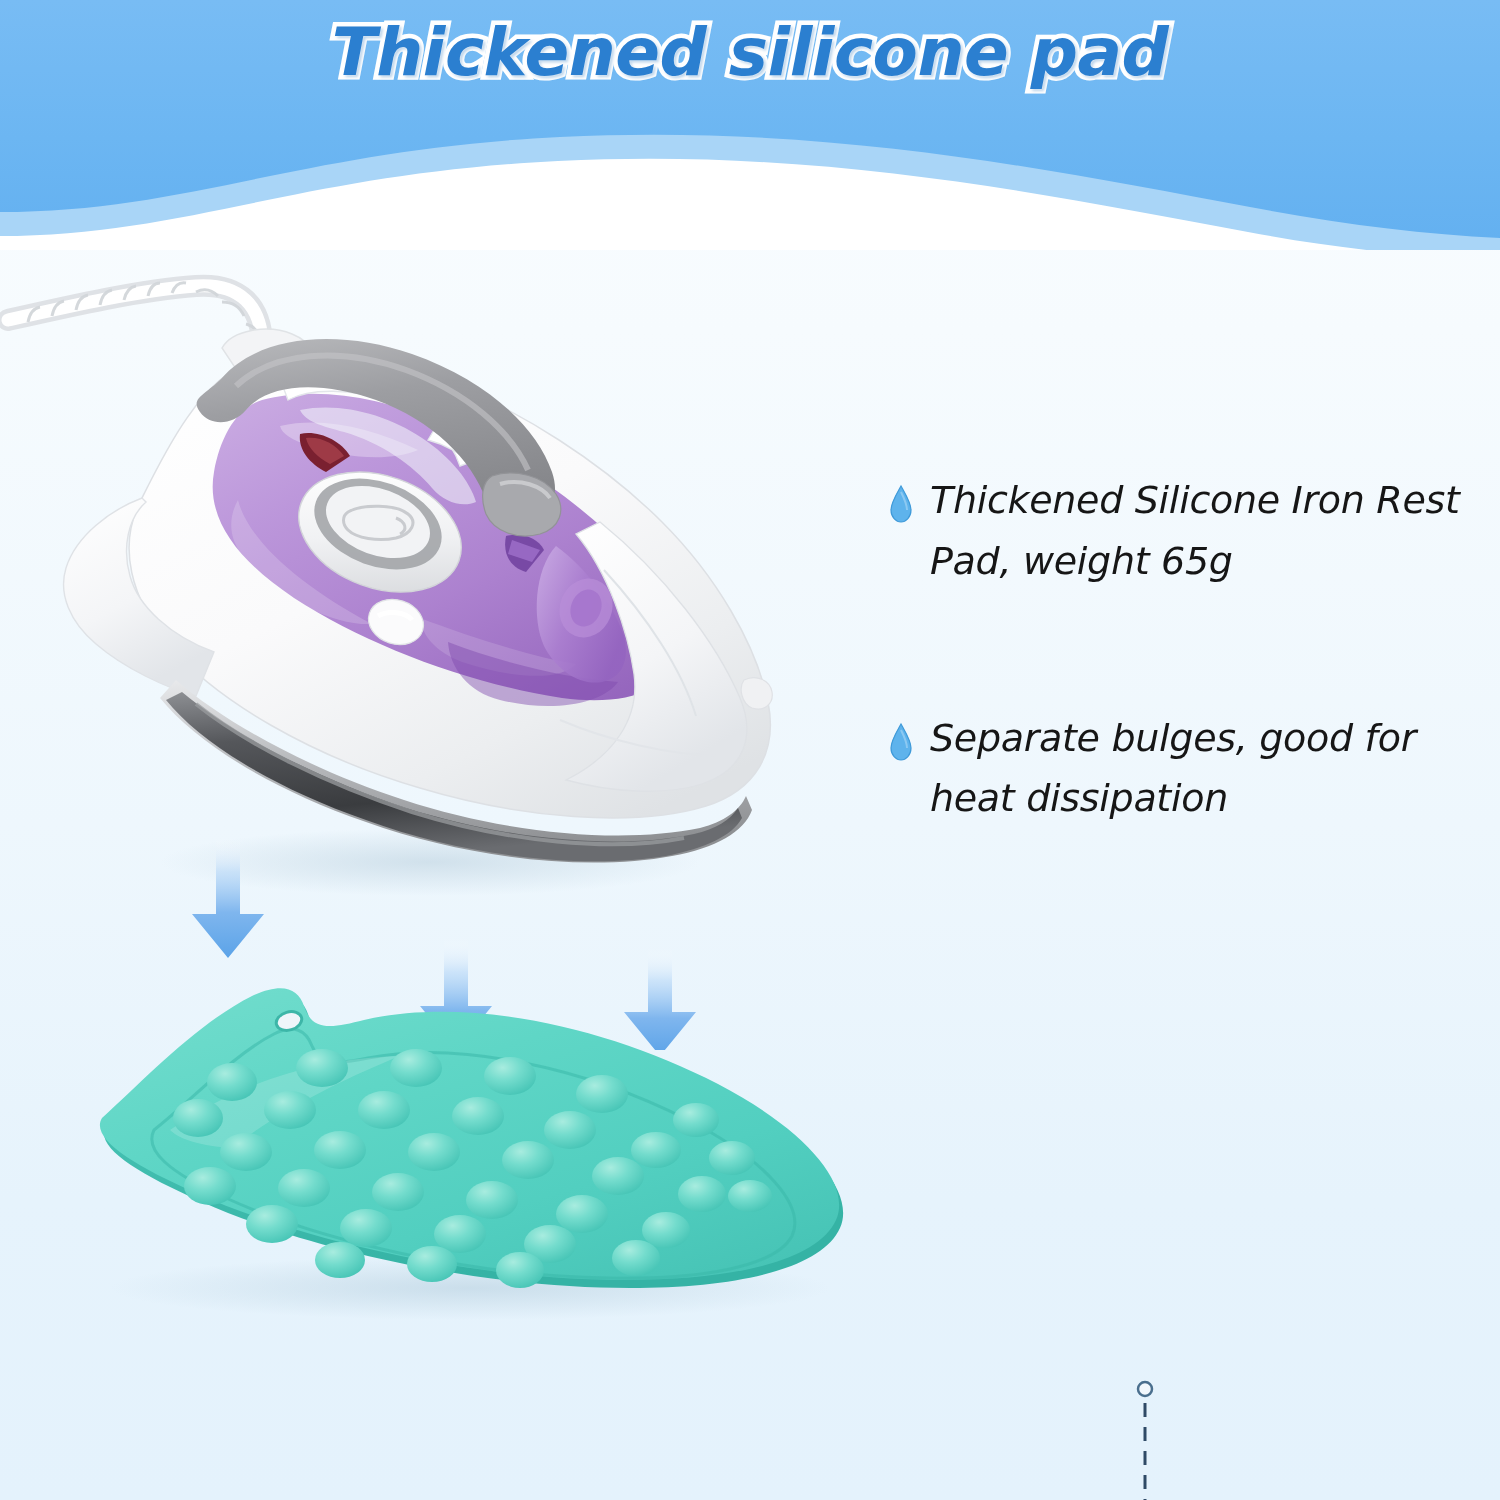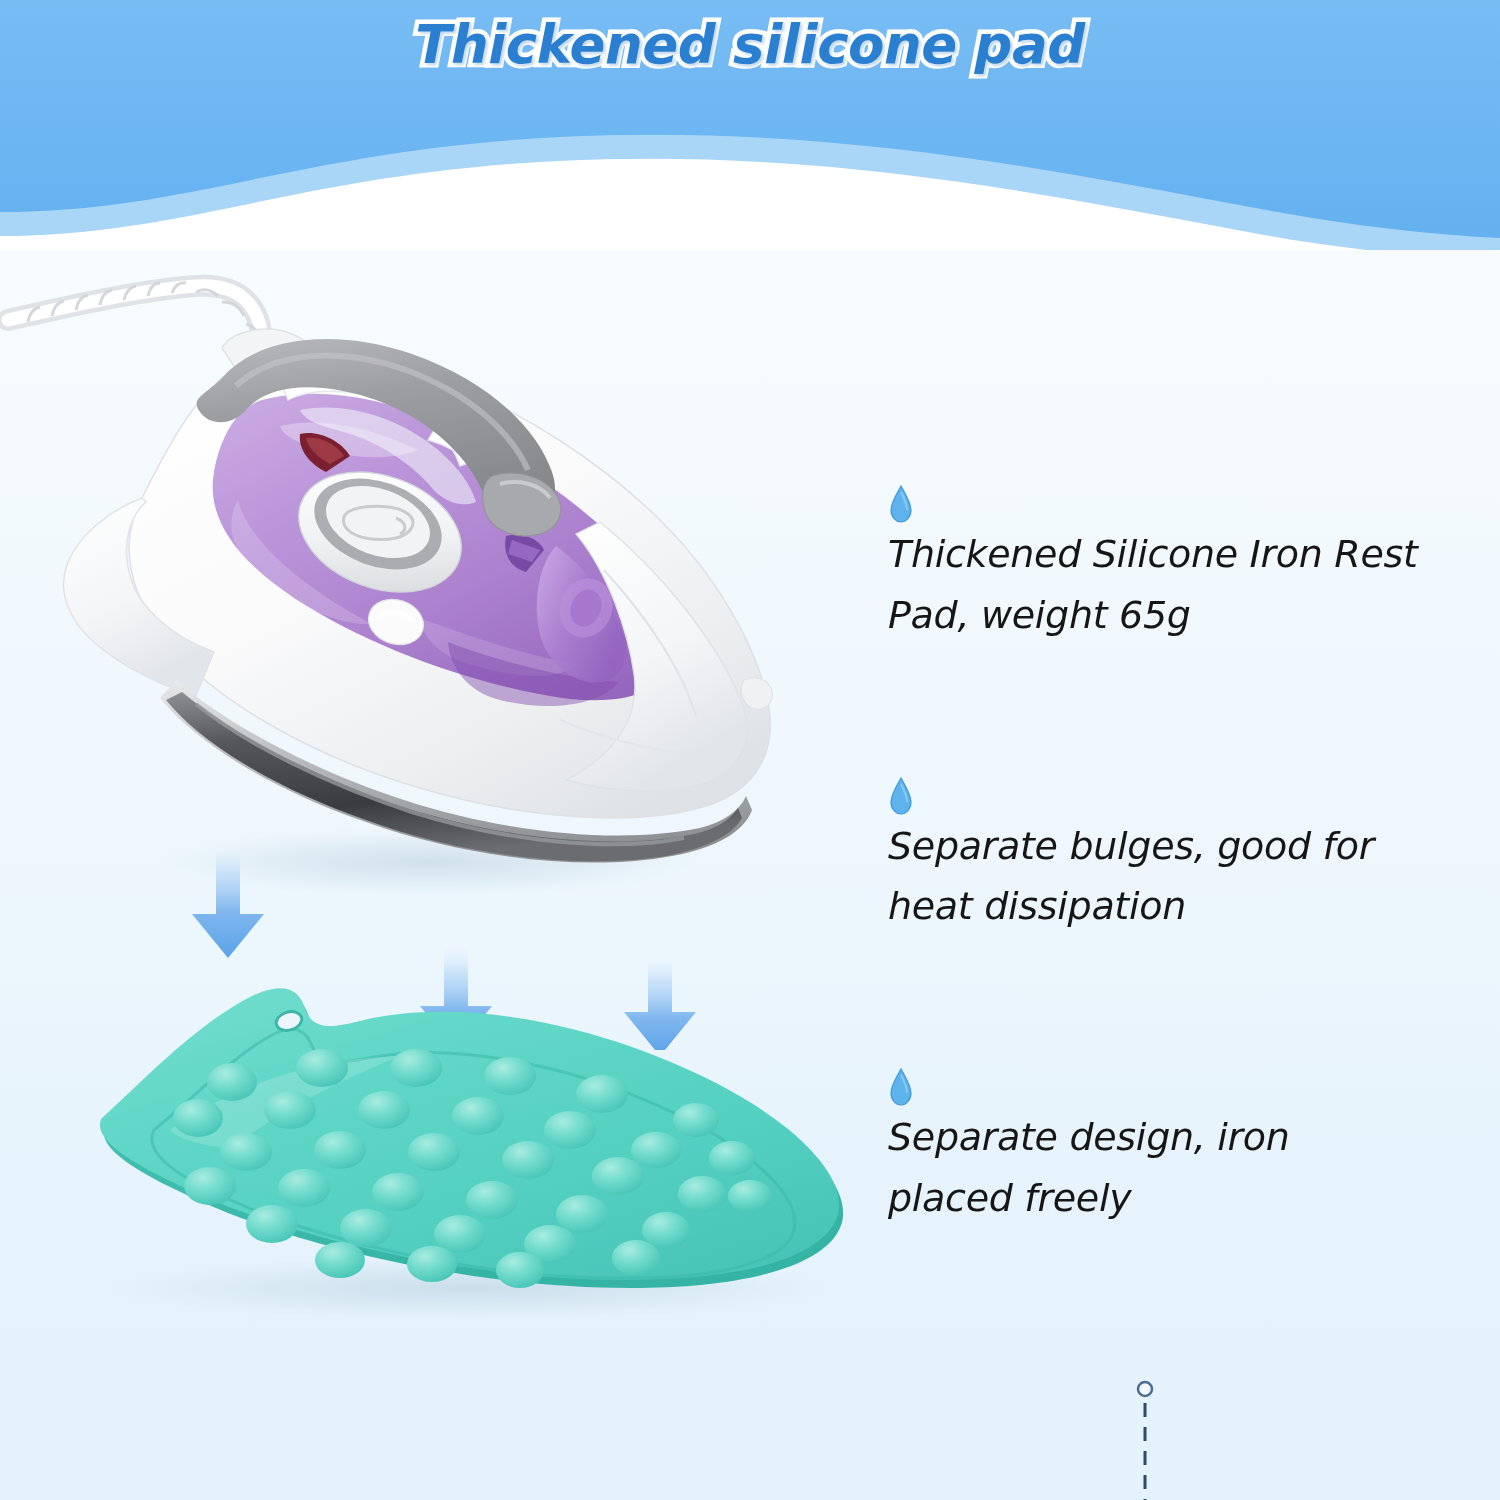--- a/index.html
+++ b/index.html
@@ -37,21 +37,21 @@
     height: 250px;
     display: block;
   }
   #header-title {
     position: absolute;
     left: 0;
     top: 14px;
     width: 1500px;
     text-align: center;
     font-family: "DejaVu Sans", sans-serif;
-    font-size: 53px;
+    font-size: 66px;
     font-weight: bold;
     font-style: italic;
     letter-spacing: -0.5px;
     color: #2b7fd0;
     -webkit-text-stroke: 9px #ffffff;
     paint-order: stroke fill;
     text-shadow:
        0 0 2px #ffffff,
        2px 2px 3px rgba(120,170,215,0.55);
     white-space: nowrap;
@@ -98,21 +98,20 @@
     position: absolute;
     left: 888px;
     top: 470px;
     width: 600px;
   }
   .feature-item {
     position: relative;
     display: flex;
     align-items: flex-start;
     margin-bottom: 116px;
-    flex-direction: column;
   }
   .feature-bullet {
     flex: 0 0 auto;
     width: 26px;
     height: 40px;
     margin-top: 14px;
     margin-right: 16px;
   }
   .feature-text {
     font-family: "DejaVu Sans", sans-serif;
@@ -495,24 +494,15 @@
     <div class="feature-item" id="feature-item-2">
       <span class="feature-bullet">
         <svg viewBox="0 0 26 40" width="26" height="40">
           <path d="M13,2 C18,11 23,19 23,26 C23,33 18,38 13,38 C8,38 3,33 3,26 C3,19 8,11 13,2 Z" fill="#5eb3ec" stroke="#3f9ad9" stroke-width="1.2"></path>
           <path d="M13,8 C16,14 19,20 19,26" stroke="#9fd3f5" stroke-width="2" fill="none" opacity="0.7"></path>
         </svg>
       </span>
       <span class="feature-text">Separate bulges, good for heat dissipation</span>
     </div>
 
-    <div class="feature-item" id="feature-item-3">
-      <span class="feature-bullet">
-        <svg viewBox="0 0 26 40" width="26" height="40">
-          <path d="M13,2 C18,11 23,19 23,26 C23,33 18,38 13,38 C8,38 3,33 3,26 C3,19 8,11 13,2 Z" fill="#5eb3ec" stroke="#3f9ad9" stroke-width="1.2"></path>
-          <path d="M13,8 C16,14 19,20 19,26" stroke="#9fd3f5" stroke-width="2" fill="none" opacity="0.7"></path>
-        </svg>
-      </span>
-      <span class="feature-text">Separate design, iron placed freely</span>
-    </div>
   </div>
 
 </div>
 
 </body></html>

